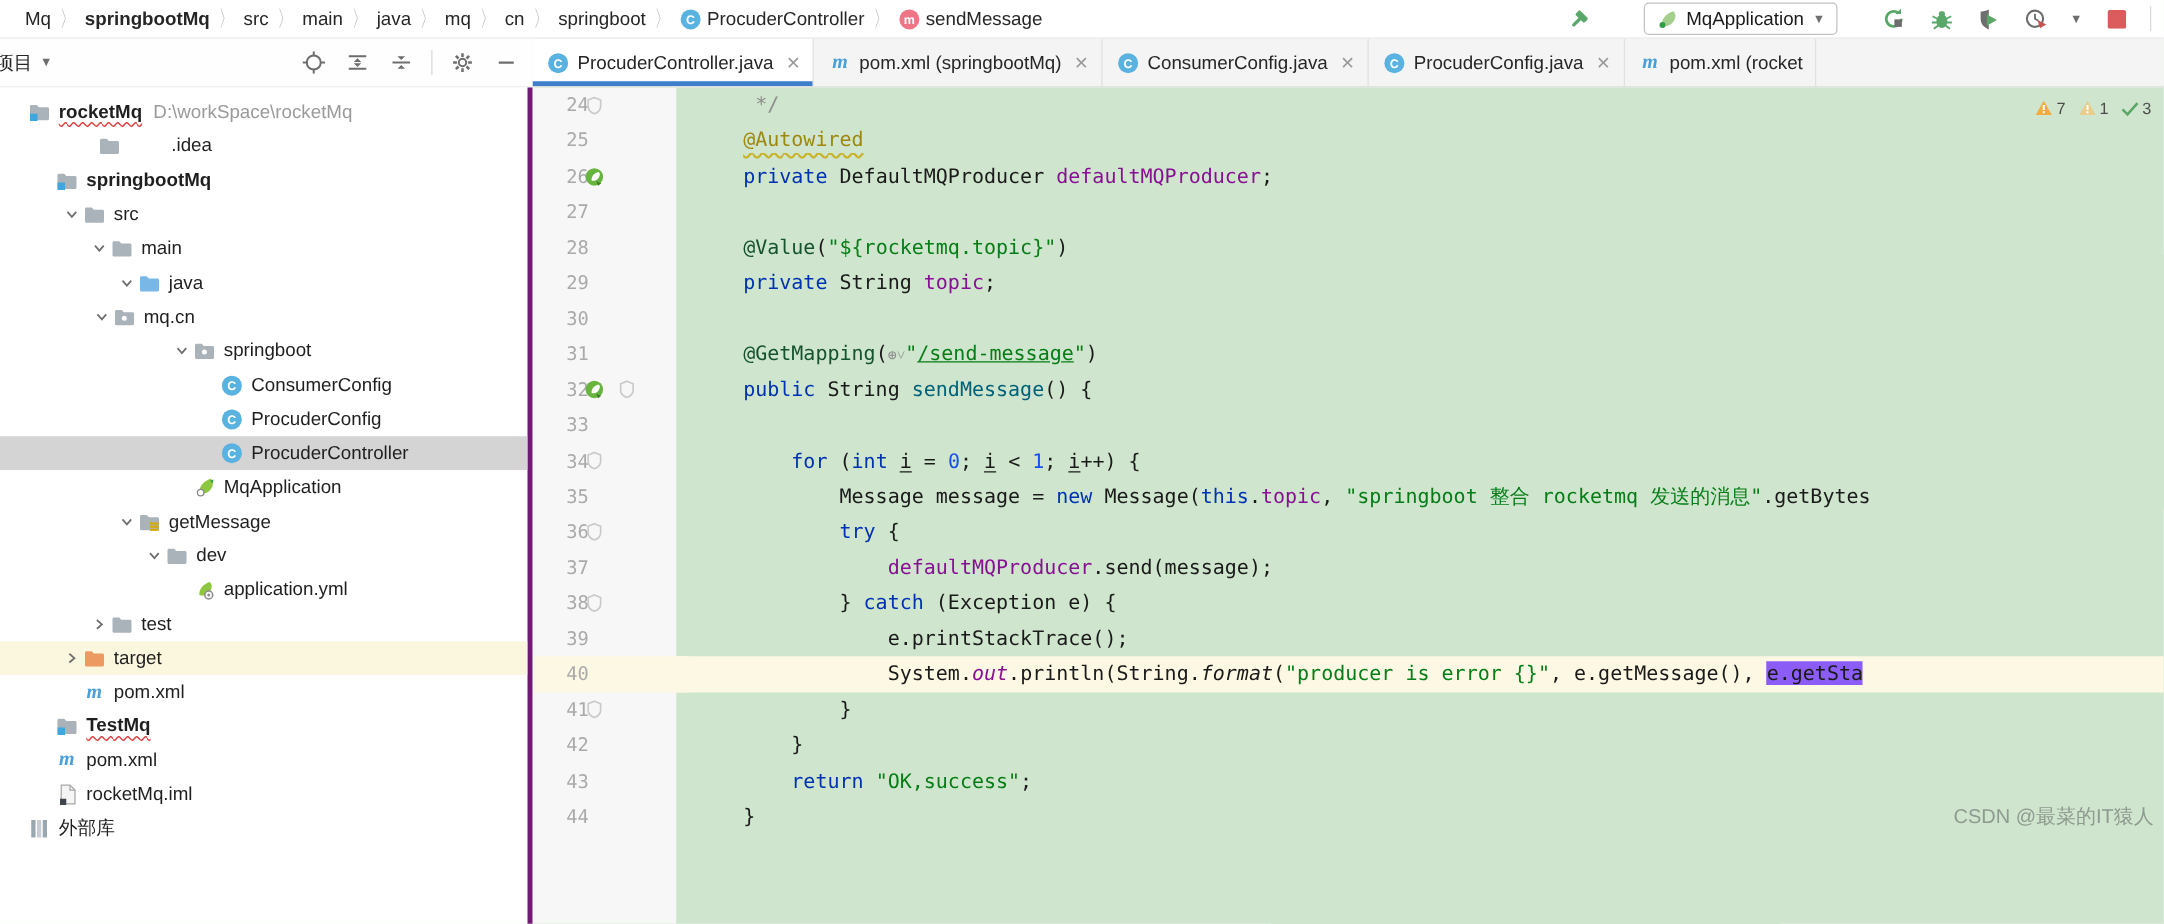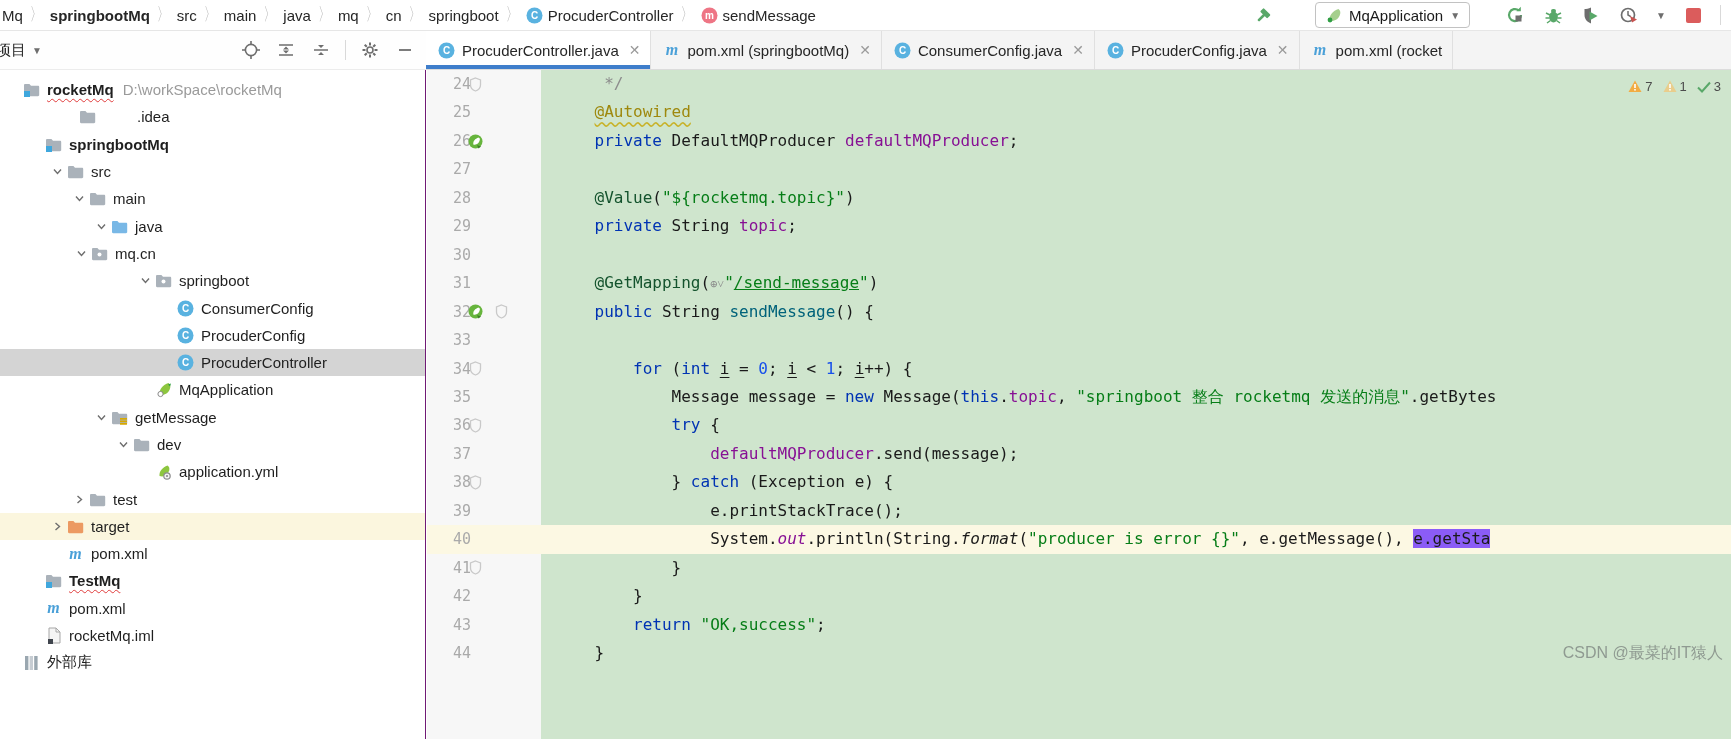--- a/index.html
+++ b/index.html
@@ -2,21 +2,21 @@
 <html><head>
 <meta charset="utf-8">
 <style>
   html,body{margin:0;padding:0;}
   body{width:1731px;height:739px;overflow:hidden;background:#fff;
        font-family:"Liberation Sans",sans-serif;-webkit-font-smoothing:antialiased;}
   #app{position:absolute;inset:0;}
 
   
   #topbar{position:absolute;left:0;top:0;width:1731px;height:31px;background:#fff;
-          border-bottom:1px solid #e6e6e6;display:flex;align-items:center;padding:0 10px 0 2px;box-sizing:border-box;}
+          border-bottom:1px solid #e6e6e6;display:flex;align-items:center;padding:0 10px 0 20px;box-sizing:border-box;}
   .crumbs{display:flex;align-items:center;white-space:nowrap;overflow:hidden;}
   .crumb{font-size:15px;color:#262626;display:flex;align-items:center;gap:5px;cursor:default;}
   .crumb.bold{font-weight:bold;}
   .crumb-sep{color:#b9b9b9;font-size:13px;margin:0 7px;transform:scaleY(1.35);}
   #run-cluster{margin-left:auto;display:flex;align-items:center;gap:16px;}
   .tbtn{width:22px;height:22px;display:flex;align-items:center;justify-content:center;cursor:pointer;}
   #run-config{display:flex;align-items:center;gap:7px;border:1px solid #c2c2c2;border-radius:4px;
               background:#fff;height:24px;padding:0 9px;margin:0 18px 0 22px;cursor:pointer;}
   #run-config .cfg-label{font-size:15px;color:#1a1a1a;}
   .caret{font-size:10px;color:#6e6e6e;}
@@ -31,21 +31,21 @@
   #tabbar{position:absolute;left:426px;top:0;right:0;height:39px;background:#f4f4f4;
           border-bottom:1px solid #dcdcdc;display:flex;align-items:stretch;overflow:hidden;box-sizing:border-box;}
   .tab{display:flex;align-items:center;gap:7px;padding:0 10px 0 12px;font-size:15px;color:#262626;
        border-right:1px solid #e0e0e0;position:relative;cursor:pointer;white-space:nowrap;}
   .tab.sel{background:#fff;}
   .tab.sel:after{content:"";position:absolute;left:0;right:0;bottom:0;height:4px;background:#3f7ecb;}
   .tab .x{color:#9a9a9a;font-size:14px;margin-left:3px;cursor:pointer;}
 
   
   #tree-panel{position:absolute;left:0;top:70px;width:426px;bottom:0;background:#fff;
-              border-right:1px solid #701a75;box-sizing:border-box;overflow:hidden;padding-top:6px;}
+              border-right:4px solid #701a75;box-sizing:border-box;overflow:hidden;padding-top:6px;}
   .trow{height:27.3px;display:flex;align-items:center;white-space:nowrap;cursor:pointer;font-size:15px;color:#1f1f1f;}
   .trow.selected{background:#d4d4d4;}
   .trow.hl{background:#fbf6de;}
   .trow .chev{width:19px;display:inline-flex;justify-content:center;flex:none;}
   .trow .lbl{margin-left:7px;}
   .trow .lbl.bold{font-weight:bold;}
   .trow .lbl.wavy{text-decoration:underline wavy #e03c3c;text-underline-offset:3px;text-decoration-thickness:1px;}
   .trow .suffix{color:#9a9a9a;margin-left:9px;}
   .ic{width:17px;height:17px;display:inline-flex;align-items:center;justify-content:center;flex:none;}
   .mvn{color:#4aa0d8;font-style:italic;font-weight:bold;font-size:16px;font-family:"Liberation Serif",serif;}

